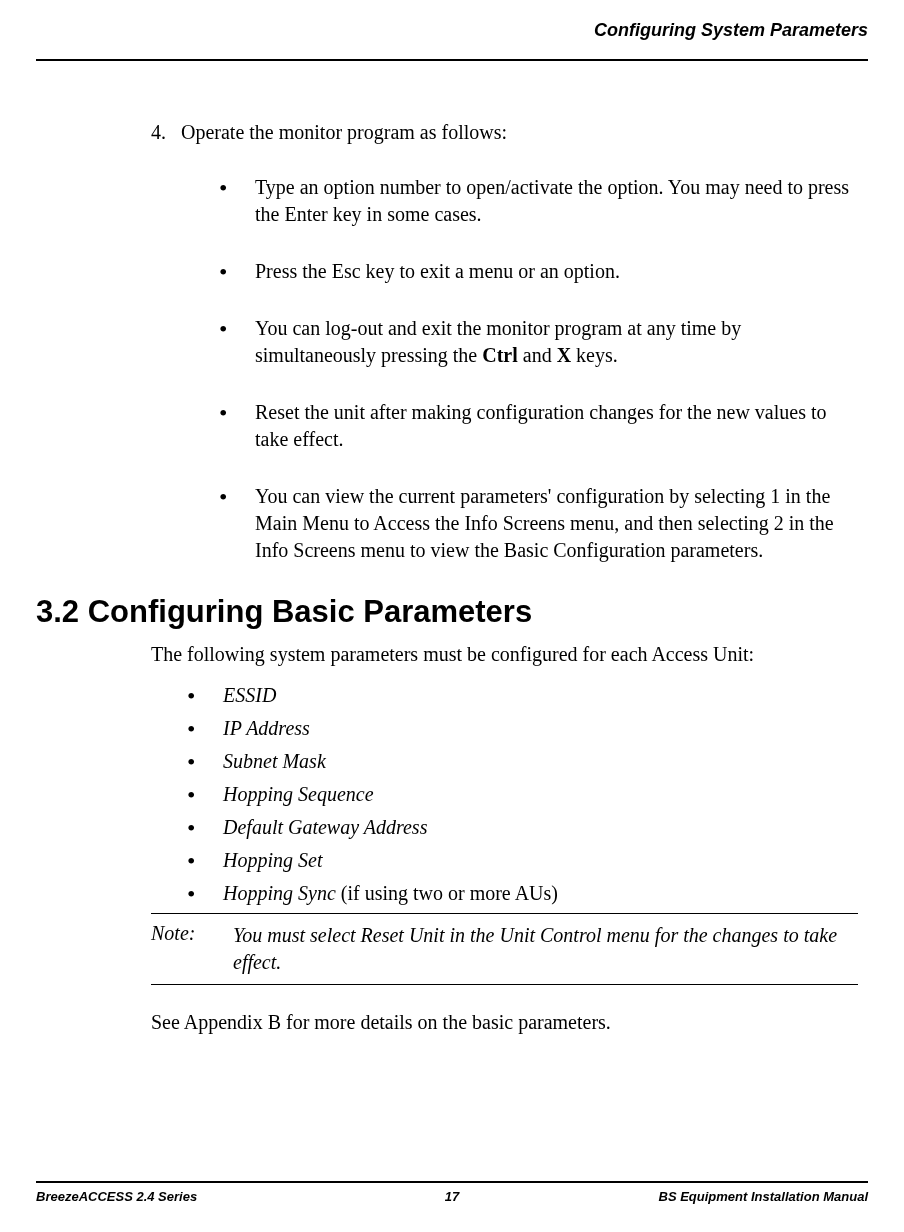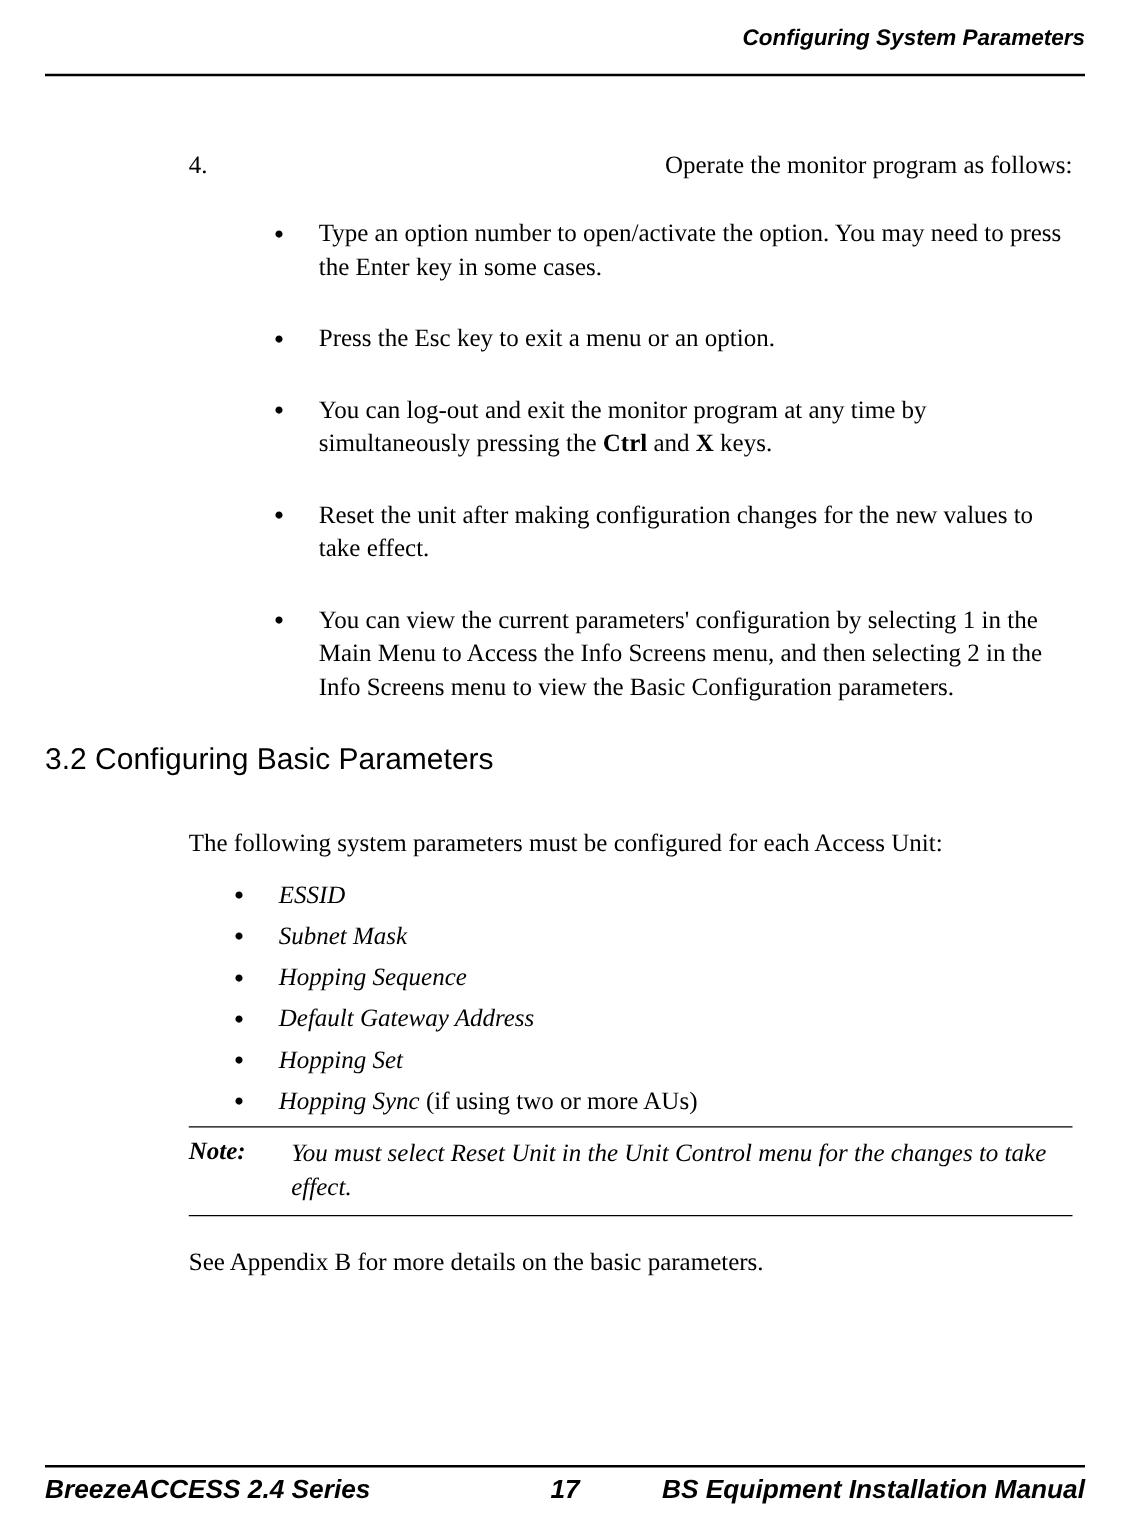--- a/index.html
+++ b/index.html
@@ -37,46 +37,45 @@
     .numbered-item {
       display: flex;
       margin-bottom: 30px;
     }
     .numbered-item .num {
       width: 30px;
       flex-shrink: 0;
     }
     .numbered-item .text {
       flex: 1;
-      text-align: right;
     }
     .bullet-list {
       list-style: none;
       padding-left: 68px;
     }
     .bullet-list li {
       position: relative;
       padding-left: 36px;
       margin-bottom: 30px;
       line-height: 1.35;
     }
     .bullet-list li::before {
       content: "•";
       position: absolute;
       left: 0;
       top: -2px;
       font-size: 24px;
     }
     .section-heading {
       font-family: Arial, Helvetica, sans-serif;
-      font-weight: normal;
-      font-size: 24px;
+      font-weight: bold;
+      font-size: 31px;
       margin-left: -115px;
       margin-top: 28px;
-      margin-bottom: 40px;
+      margin-bottom: 11px;
     }
     .para {
       margin-bottom: 14px;
       line-height: 1.35;
     }
     .param-list {
       list-style: none;
       padding-left: 36px;
     }
     .param-list li {
@@ -99,21 +98,21 @@
       font-weight: bold;
     }
     .note-box {
       border-top: 1px solid #000;
       border-bottom: 1px solid #000;
       padding: 8px 0;
       display: flex;
       margin-bottom: 24px;
     }
     .note-label {
-      font-weight: bold;
+      font-weight: normal;
       font-style: italic;
       width: 70px;
       flex-shrink: 0;
     }
     .note-text {
       font-style: italic;
       flex: 1;
       line-height: 1.35;
       margin-left: 12px;
     }
@@ -122,21 +121,21 @@
       bottom: 28px;
       left: 36px;
       right: 36px;
       border-top: 2px solid #000;
       padding-top: 6px;
       display: flex;
       justify-content: space-between;
       font-family: Arial, Helvetica, sans-serif;
       font-weight: bold;
       font-style: italic;
-      font-size: 21px;
+      font-size: 13px;
     }
     .footer .center {
       position: absolute;
       left: 50%;
       transform: translateX(-50%);
     }
   </style>
 </head>
 <body>
 
@@ -161,20 +160,21 @@
       <li><span>Reset the unit after making configuration changes for the new values to take effect.</span></li>
       <li><span>You can view the current parameters' configuration by selecting 1 in the Main Menu to Access the Info Screens menu, and then selecting 2 in the Info Screens menu to view the Basic Configuration parameters.</span></li>
     </ul>
 
     <h2 class="section-heading">3.2  Configuring Basic Parameters</h2>
 
     <p class="para">The following system parameters must be configured for each Access Unit:</p>
 
     <ul class="param-list">
       <li><span class="italic">ESSID</span></li>
+      <li><span class="italic">IP Address</span></li>
       <li><span class="italic">Subnet Mask</span></li>
       <li><span class="italic">Hopping Sequence</span></li>
       <li><span class="italic">Default Gateway Address</span></li>
       <li><span class="italic">Hopping Set</span></li>
       <li><span class="italic">Hopping Sync</span><span> (if using two or more AUs)</span></li>
     </ul>
 
     <div class="note-box">
       <div class="note-label">Note:</div>
       <div class="note-text">You must select Reset Unit in the Unit Control menu for the changes to take effect.</div>

